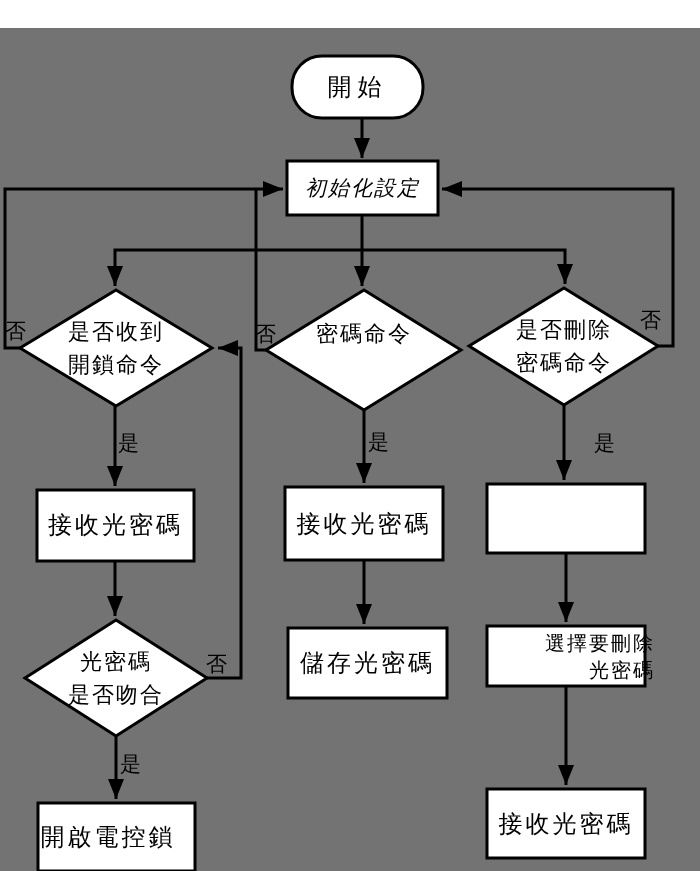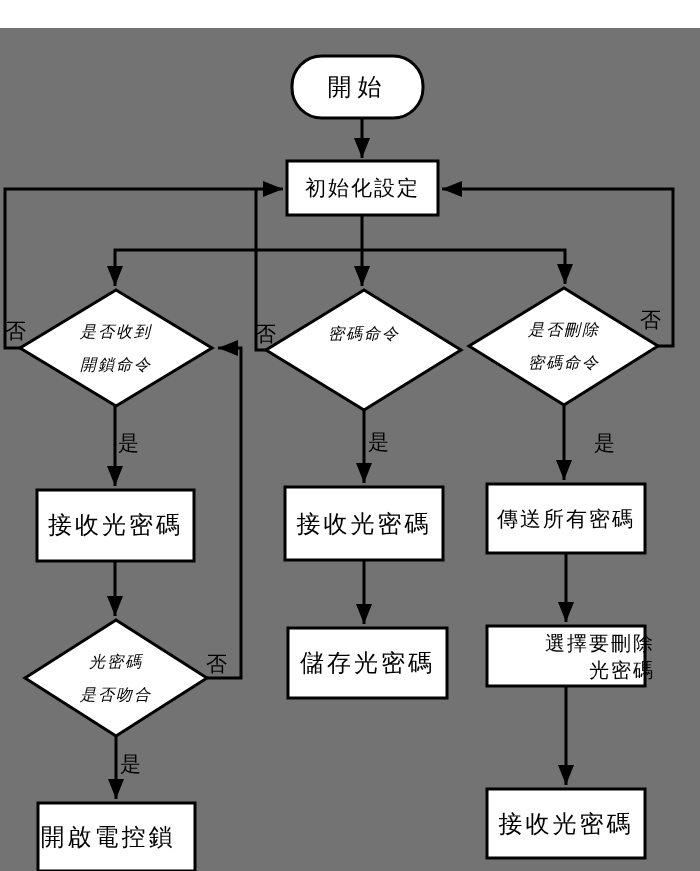--- a/index.html
+++ b/index.html
@@ -16,21 +16,21 @@
   .canvas svg { position: absolute; left: 0; top: 0; }
   .lbl {
     position: absolute;
     text-align: center;
     color: #000000;
     white-space: nowrap;
   }
   .two span { display: block; }
   .node-font   { font-size: 24px; letter-spacing: 3px; line-height: 27px; }
   .node-font-s { font-size: 21px; letter-spacing: 2px; line-height: 24px; }
-  .diam-font   { font-size: 16px; letter-spacing: 2px; line-height: 33px; font-style: italic; }
+  .diam-font   { font-size: 22px; letter-spacing: 2px; line-height: 33px; }
   .sel-font    { font-size: 20px; letter-spacing: 2px; line-height: 27px; }
   .edge-font   { font-size: 21px; line-height: 22px; }
 </style>
 </head>
 <body>
 
 <div class="canvas">
 
   <svg width="700" height="871" viewBox="0 0 700 871">
     <defs>
@@ -71,21 +71,21 @@
       <polyline points="207,650 241,650 241,320 218,320" marker-end="url(#arrow)"></polyline>
       <polyline points="364,382 364,455" marker-end="url(#arrow)"></polyline>
       <polyline points="364,532 364,596" marker-end="url(#arrow)"></polyline>
       <polyline points="564,377 564,452" marker-end="url(#arrow)"></polyline>
       <polyline points="566,525 566,594" marker-end="url(#arrow)"></polyline>
       <polyline points="566,658 566,757" marker-end="url(#arrow)"></polyline>
     </g>
   </svg>
 
   <div class="lbl node-font" style="left:292px; top:46px;  width:131px; letter-spacing:6px;">開始</div>
-  <div class="lbl node-font-s" style="left:287px; top:148px; width:151px;">初始化設定</div>
+  <div class="lbl node-font-s" style="left:287px; top:148px; width:151px;font-style:italic;">初始化設定</div>
 
   <div class="lbl diam-font two" style="left:16px;  top:287px; width:200px;">
     <span>是否收到</span>
     <span>開鎖命令</span>
   </div>
 
   <div class="lbl diam-font two" style="left:264px; top:289px; width:200px;">
     <span>密碼命令</span>
   </div>
 
@@ -97,21 +97,20 @@
   <div class="lbl node-font" style="left:37px;  top:484px; width:157px;">接收光密碼</div>
 
   <div class="lbl diam-font two" style="left:16px; top:617px; width:200px;">
     <span>光密碼</span>
     <span>是否吻合</span>
   </div>
 
   <div class="lbl node-font" style="left:38px;  top:796px; width:140px;">開啟電控鎖</div>
   <div class="lbl node-font" style="left:285px; top:483px; width:158px;">接收光密碼</div>
   <div class="lbl node-font" style="left:288px; top:622px; width:159px;">儲存光密碼</div>
-  <div class="lbl node-font-s" style="left:487px; top:479px; width:158px;">傳送所有密碼</div>
 
   <div class="lbl sel-font two" style="left:487px; top:602px; width:168px;text-align:right;">
     <span>選擇要刪除</span>
     <span>光密碼</span>
   </div>
 
   <div class="lbl node-font" style="left:487px; top:783px; width:158px;">接收光密碼</div>
 
   <div class="lbl edge-font" style="left:5px;   top:292px;">否</div>
   <div class="lbl edge-font" style="left:255px; top:295px;">否</div>

